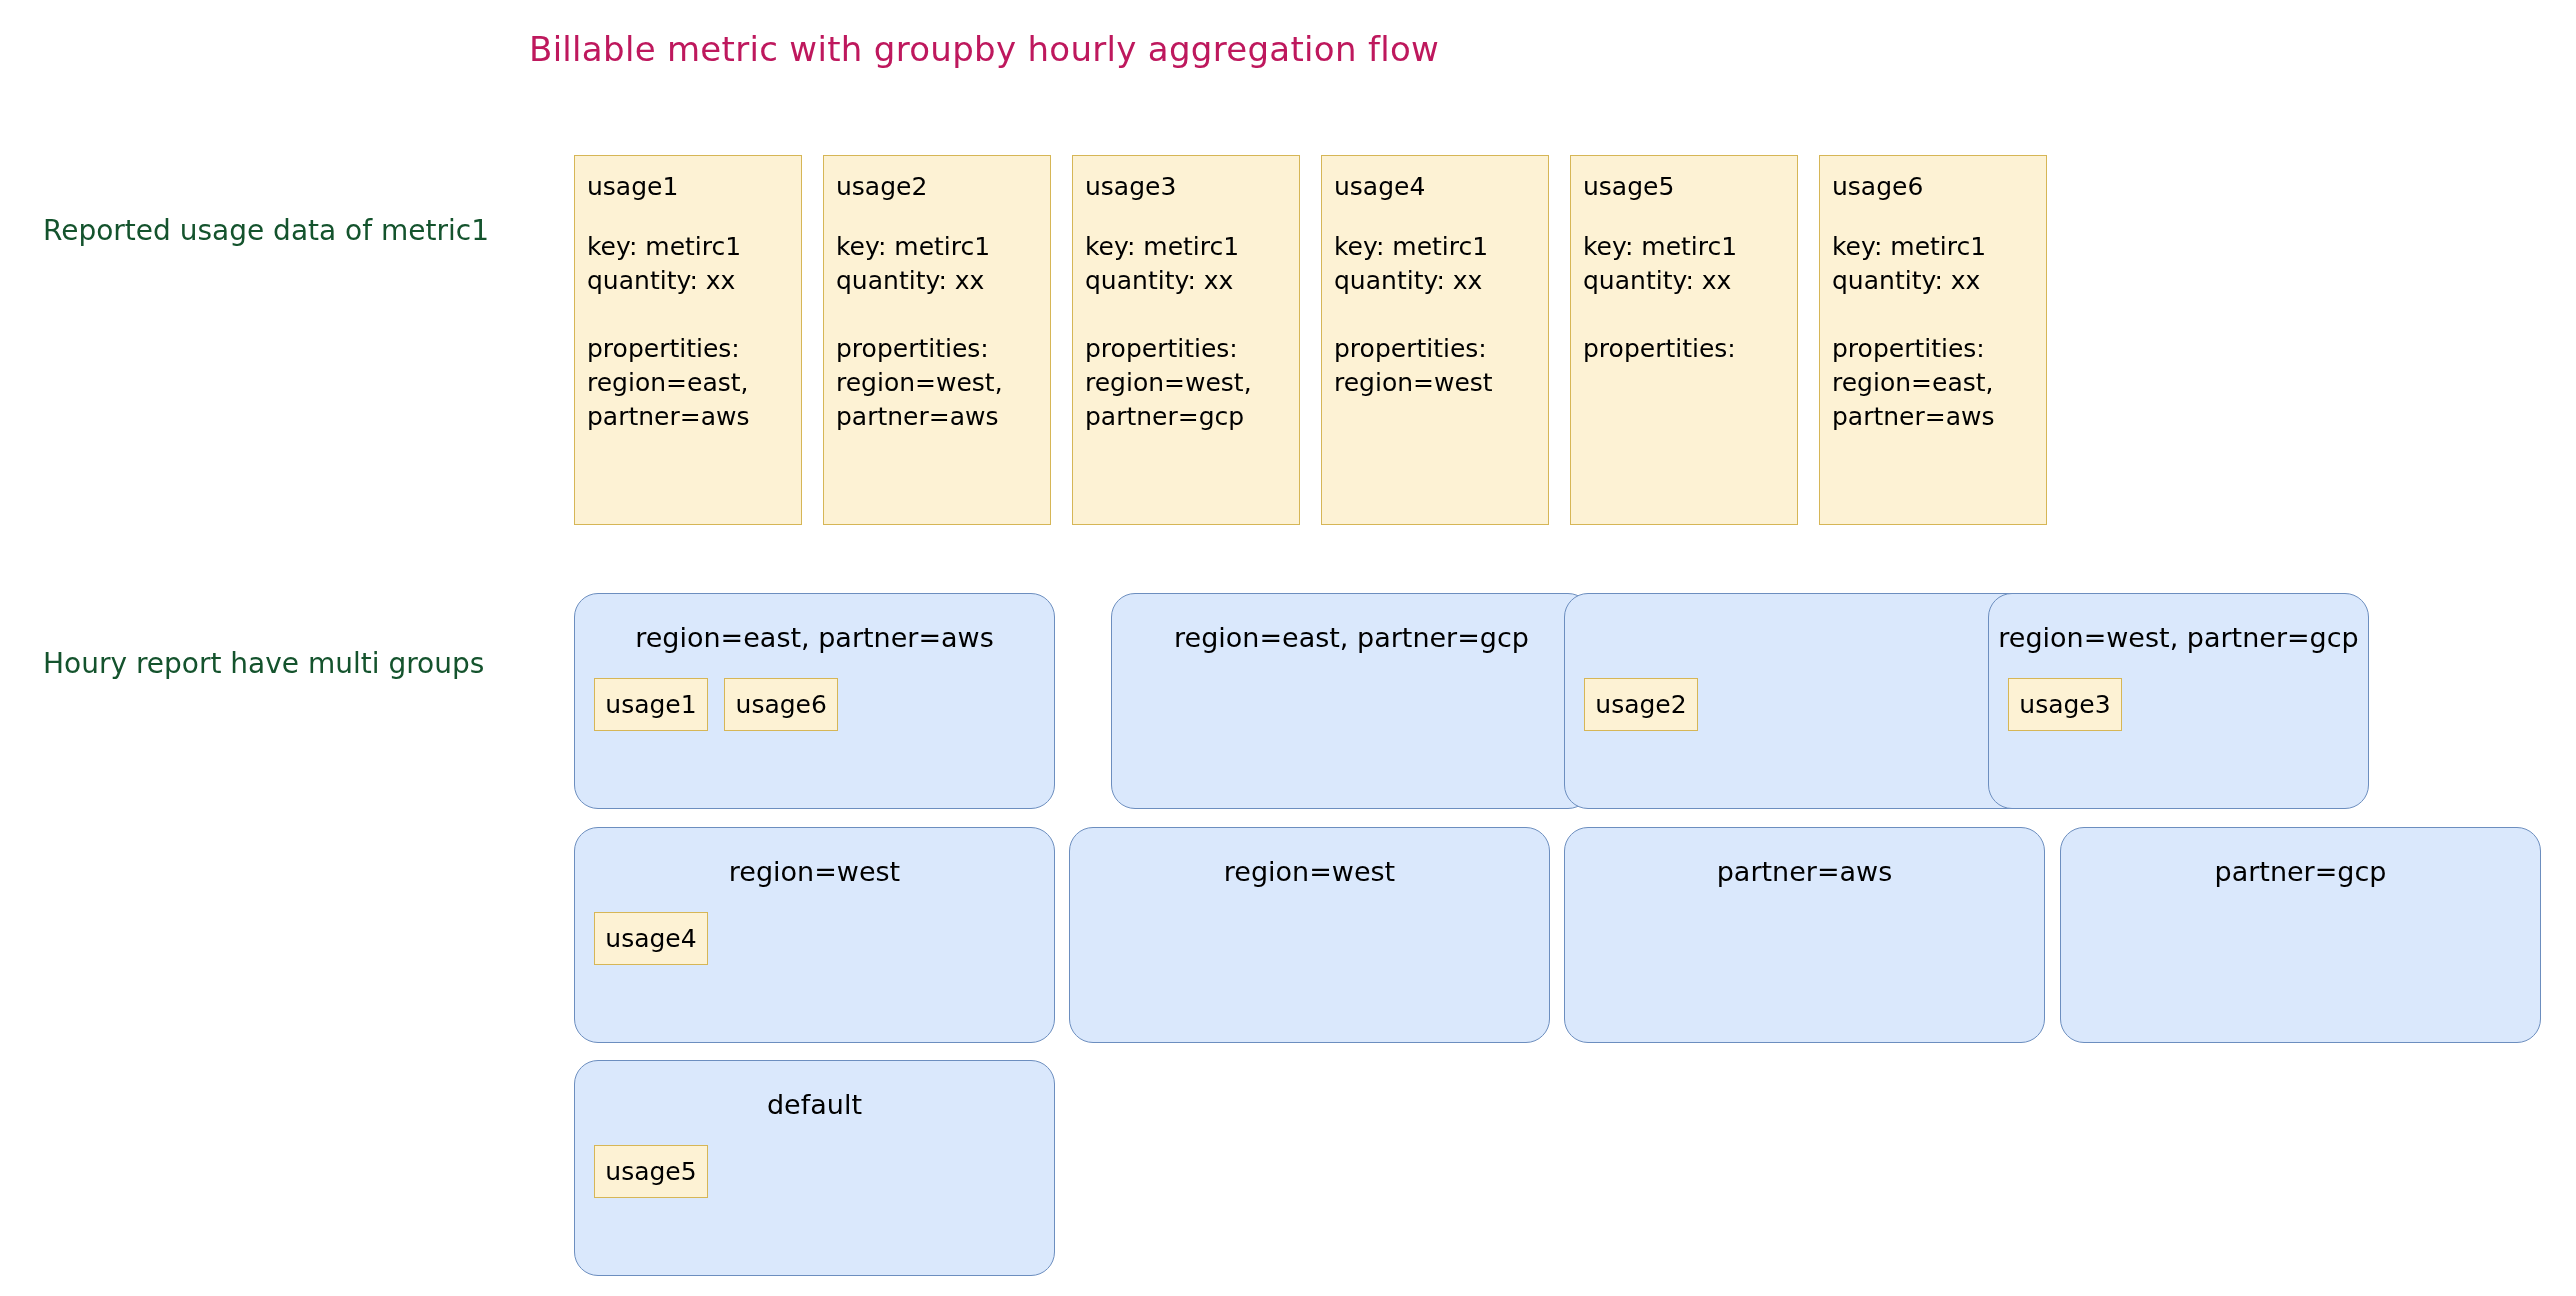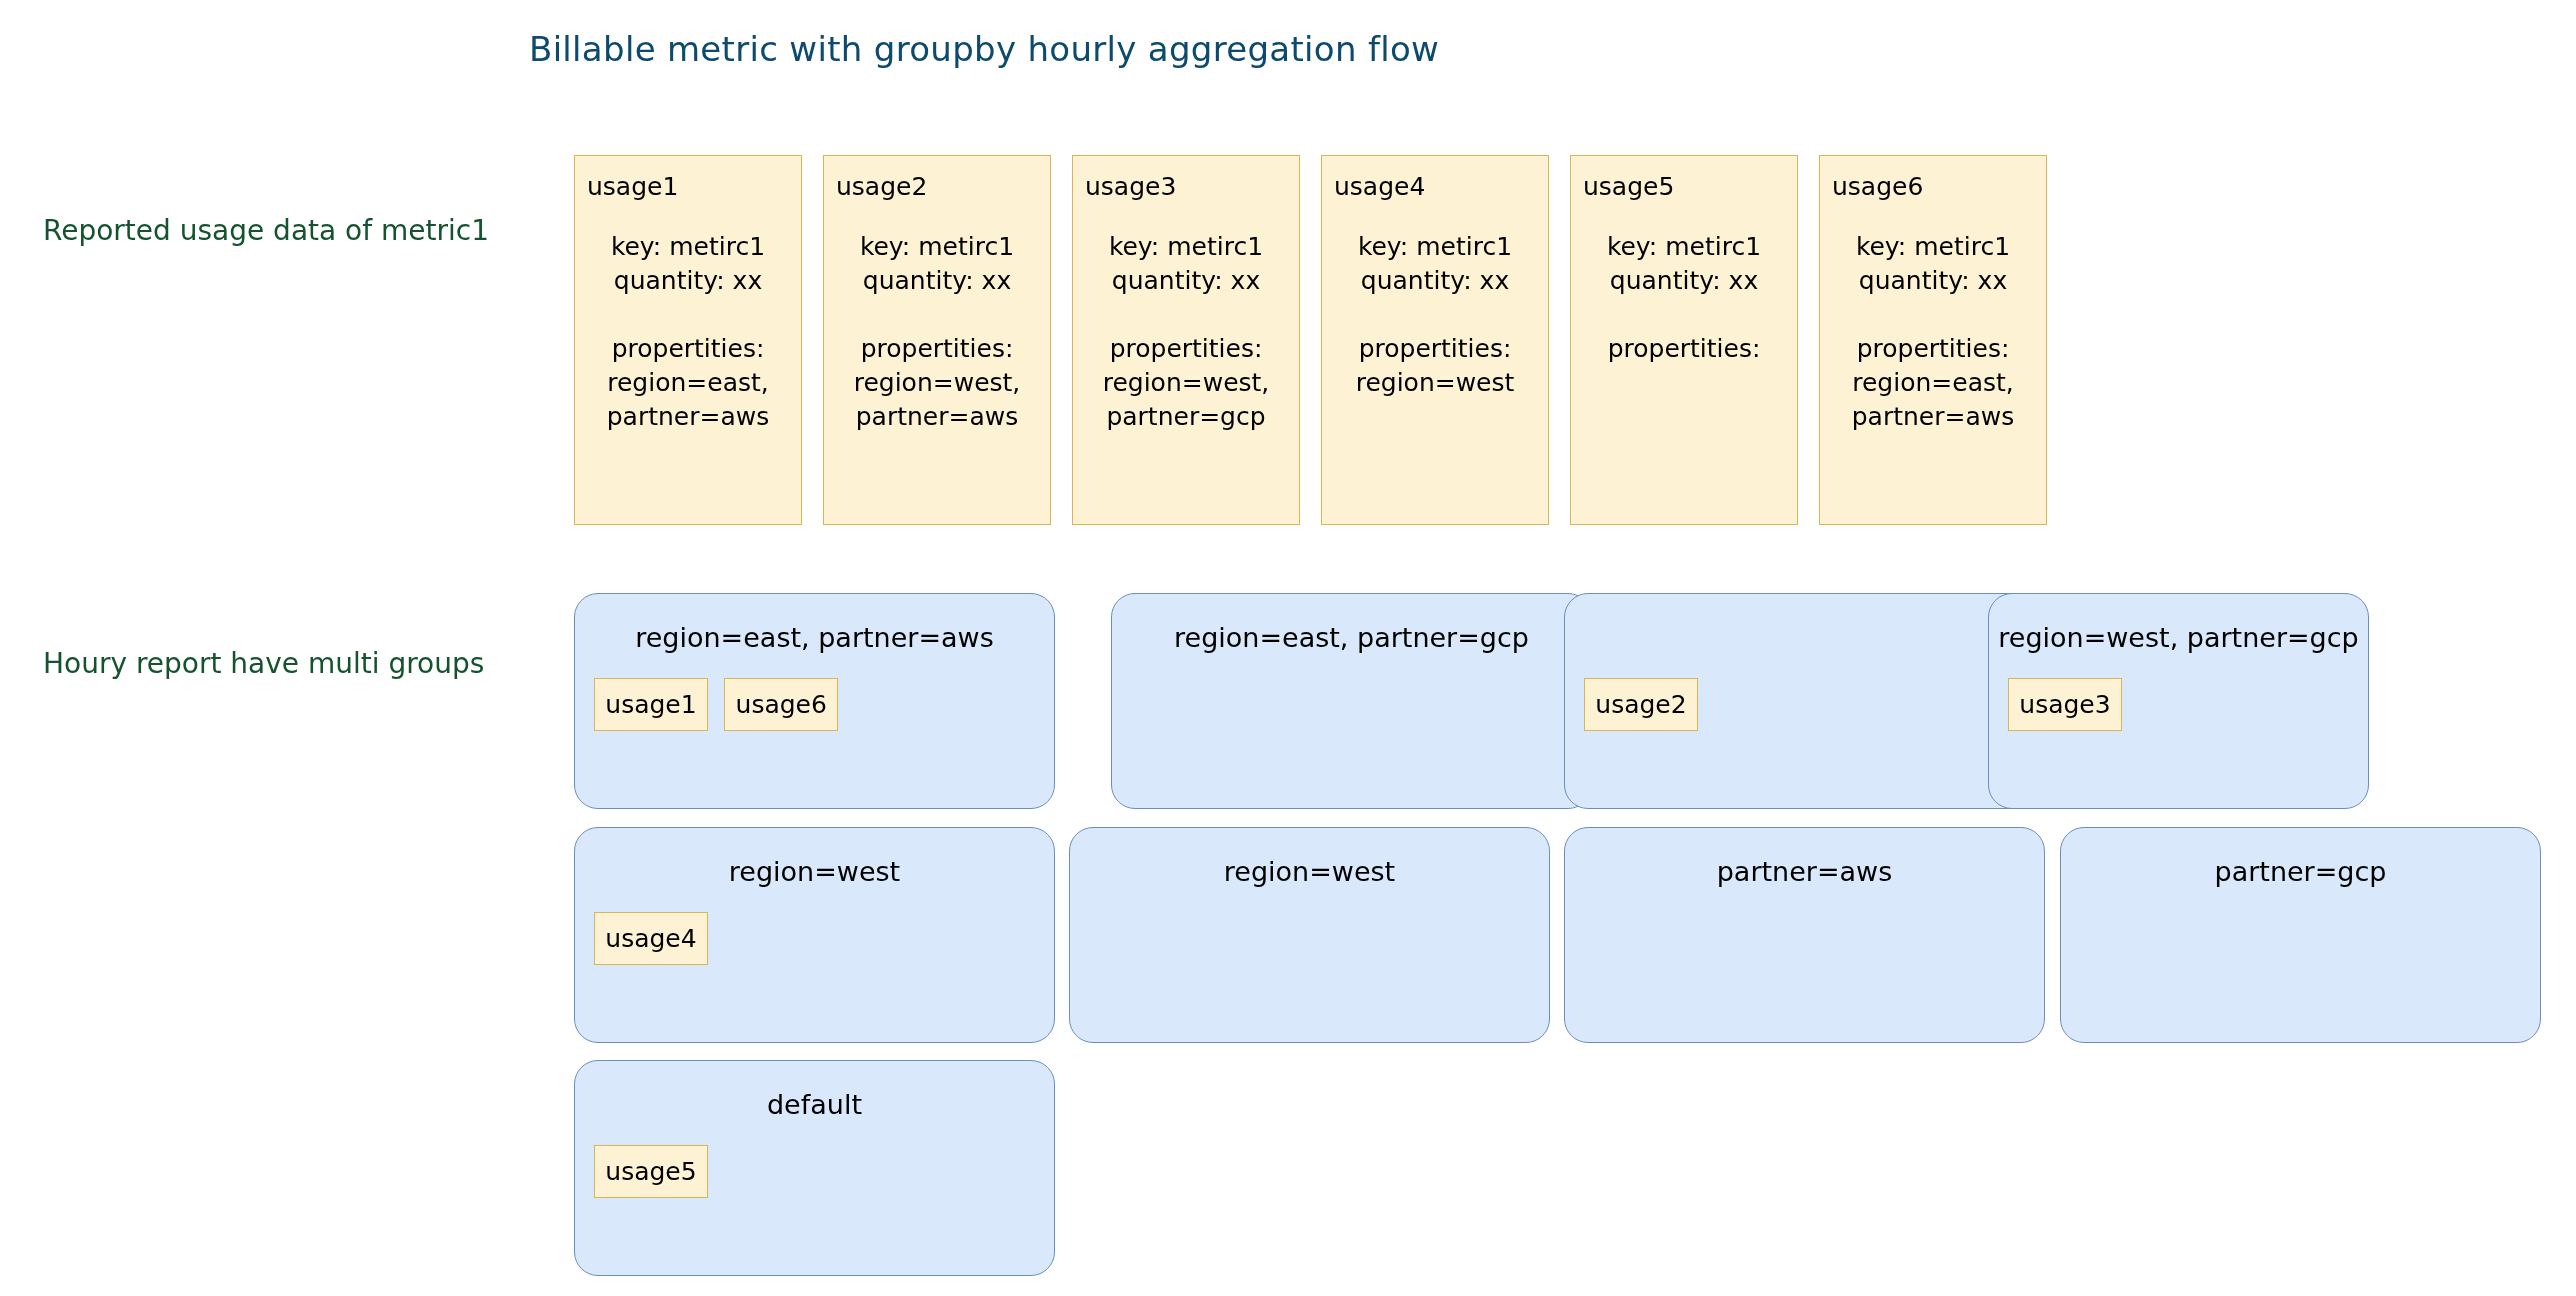--- a/index.html
+++ b/index.html
@@ -24,21 +24,21 @@
   }
 
   
   .diagram-title {
     position: absolute;
     left: 529px;
     top: 29px;
     font-size: 34px;
     letter-spacing: 0.3px;
     white-space: nowrap;
-    color: #0c4a6e;
+    color: #be185d;
   }
 
   
   .row-label {
     position: absolute;
     font-size: 28px;
     white-space: nowrap;
     color: #14532d;
   }
   .row-label.usage-label  { left: 43px;  top: 214px; }
@@ -67,21 +67,20 @@
     line-height: 33px;
     white-space: nowrap;
   }
   .usage-card-block {
     margin-top: 27.5px;
   }
   .usage-card-line {
     font-size: 25px;
     line-height: 34px;
     white-space: nowrap;
-    text-align: center;
   }
   .usage-card-props {
     margin-top: 34px;
   }
 
   
   .group-box {
     position: absolute;
     background: #dae8fc;
     border: 1.7px solid #6c8ebf;

